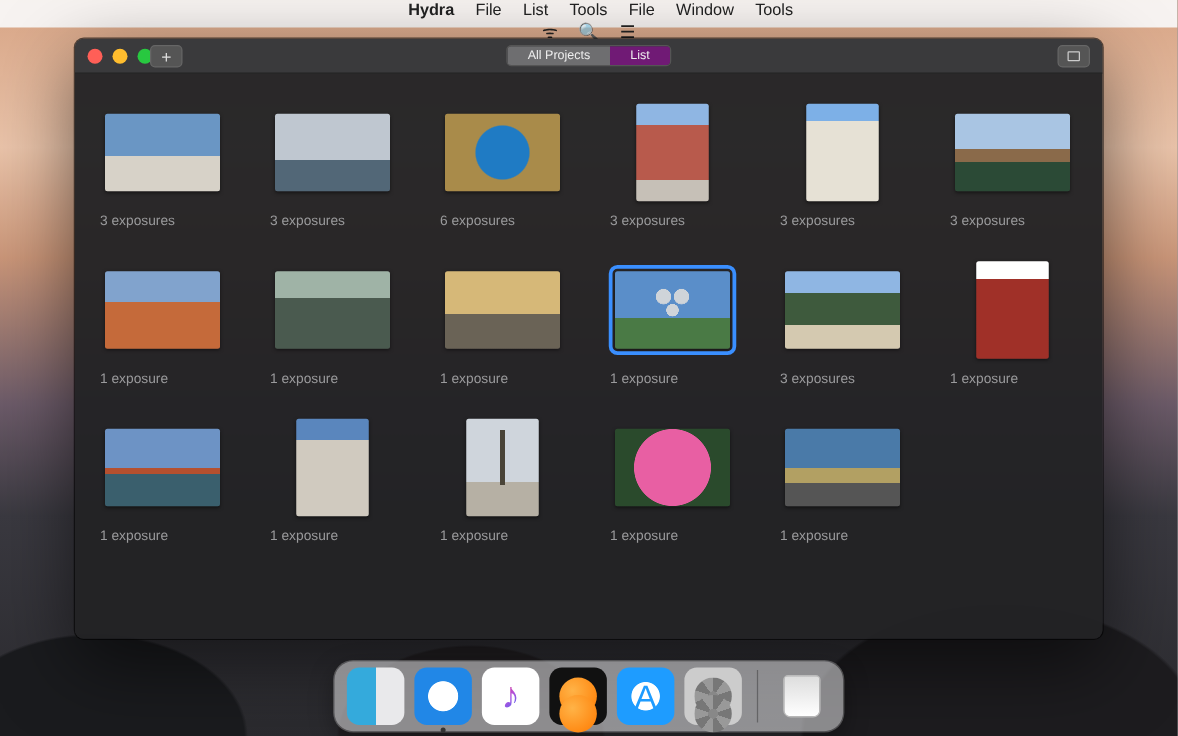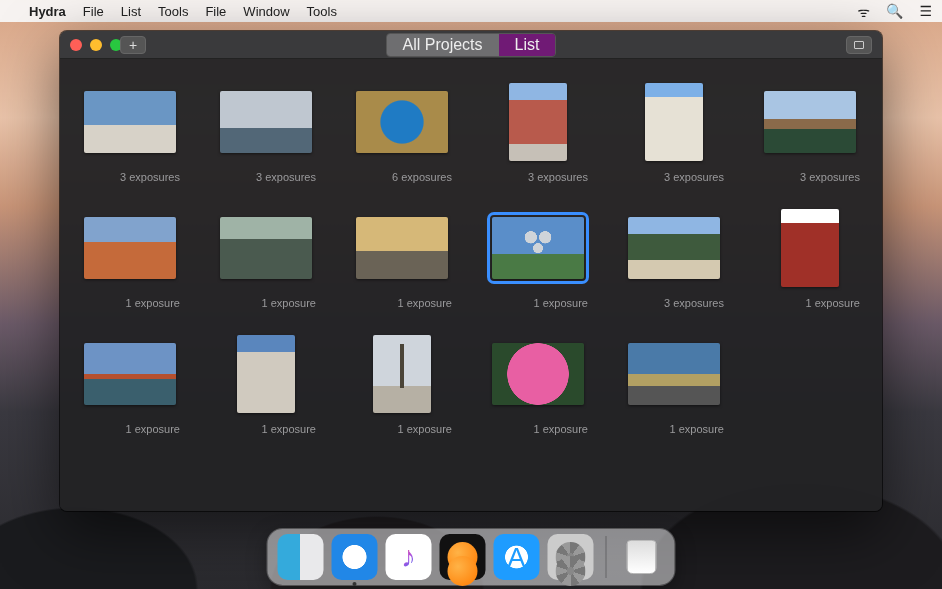--- a/index.html
+++ b/index.html
@@ -20,20 +20,21 @@
   pointer-events: none;
 }
 
 
 .menubar {
   position: absolute; top: 0; left: 0; right: 0; height: 22px;
   background: rgba(250,250,250,.92);
   display: flex; align-items: center; padding: 0 10px;
   font-size: 13px; color: #222;
   justify-content: space-between;
+  flex-direction: column;
 }
 .menubar-left { display: flex; align-items: center; gap: 17px; }
 .menubar-left .apple { font-size: 15px; margin-right: 2px; }
 .menubar-left .app { font-weight: 700; }
 .menubar-right { display: flex; align-items: center; gap: 16px; font-size: 14px; }
 
 
 .window {
   position: absolute; top: 31px; left: 60px;
   width: 822px; height: 480px;
@@ -53,37 +54,37 @@
 .traffic span { width: 12px; height: 12px; border-radius: 50%; display: block; }
 .tl-close { background: #ff5f57; } .tl-min { background: #ffbd2e; } .tl-max { background: #28c840; }
 .tb-plus {
   position: absolute; left: 60px; top: 5px;
   width: 26px; height: 18px; border-radius: 4px;
   background: #555; color: #ddd; font-size: 14px;
   display: flex; align-items: center; justify-content: center;
   border: 1px solid #666;
 }
 .seg {
-  display: flex; border: 1px solid #555; border-radius: 4px; overflow: hidden; font-size: 16px;
+  display: flex; border: 1px solid #555; border-radius: 4px; overflow: hidden; font-size: 10px;
 }
 .seg div { padding: 2px 16px; background: #701a75; color: #eee; }
 .seg .active { background: #6e6e70; }
 .tb-full {
   position: absolute; right: 10px; top: 5px;
   width: 26px; height: 18px; border-radius: 4px;
   background: #555; border: 1px solid #666;
   display: flex; align-items: center; justify-content: center;
 }
 .tb-full-ico { width: 10px; height: 8px; border: 1.5px solid #ccc; border-radius: 1px; }
 
 .gallery {
   padding: 22px 20px 30px; display: flex; flex-wrap: wrap;
   gap: 24px 36px; justify-content: flex-start; align-content: flex-start;
 }
-.item { width: 100px; text-align: right; }
+.item { width: 100px; text-align: left; }
 .thumb-wrap {
   width: 100px; height: 82px; display: flex; align-items: center; justify-content: center;
   margin-bottom: 8px;
 }
 .thumb {
   border-radius: 2px; box-shadow: 0 1px 3px rgba(0,0,0,.5);
 }
 .landscape { width: 92px; height: 62px; }
 .portrait  { width: 58px; height: 78px; }
 .item.selected .thumb { outline: 3px solid #3a8fff; outline-offset: 2px; }

